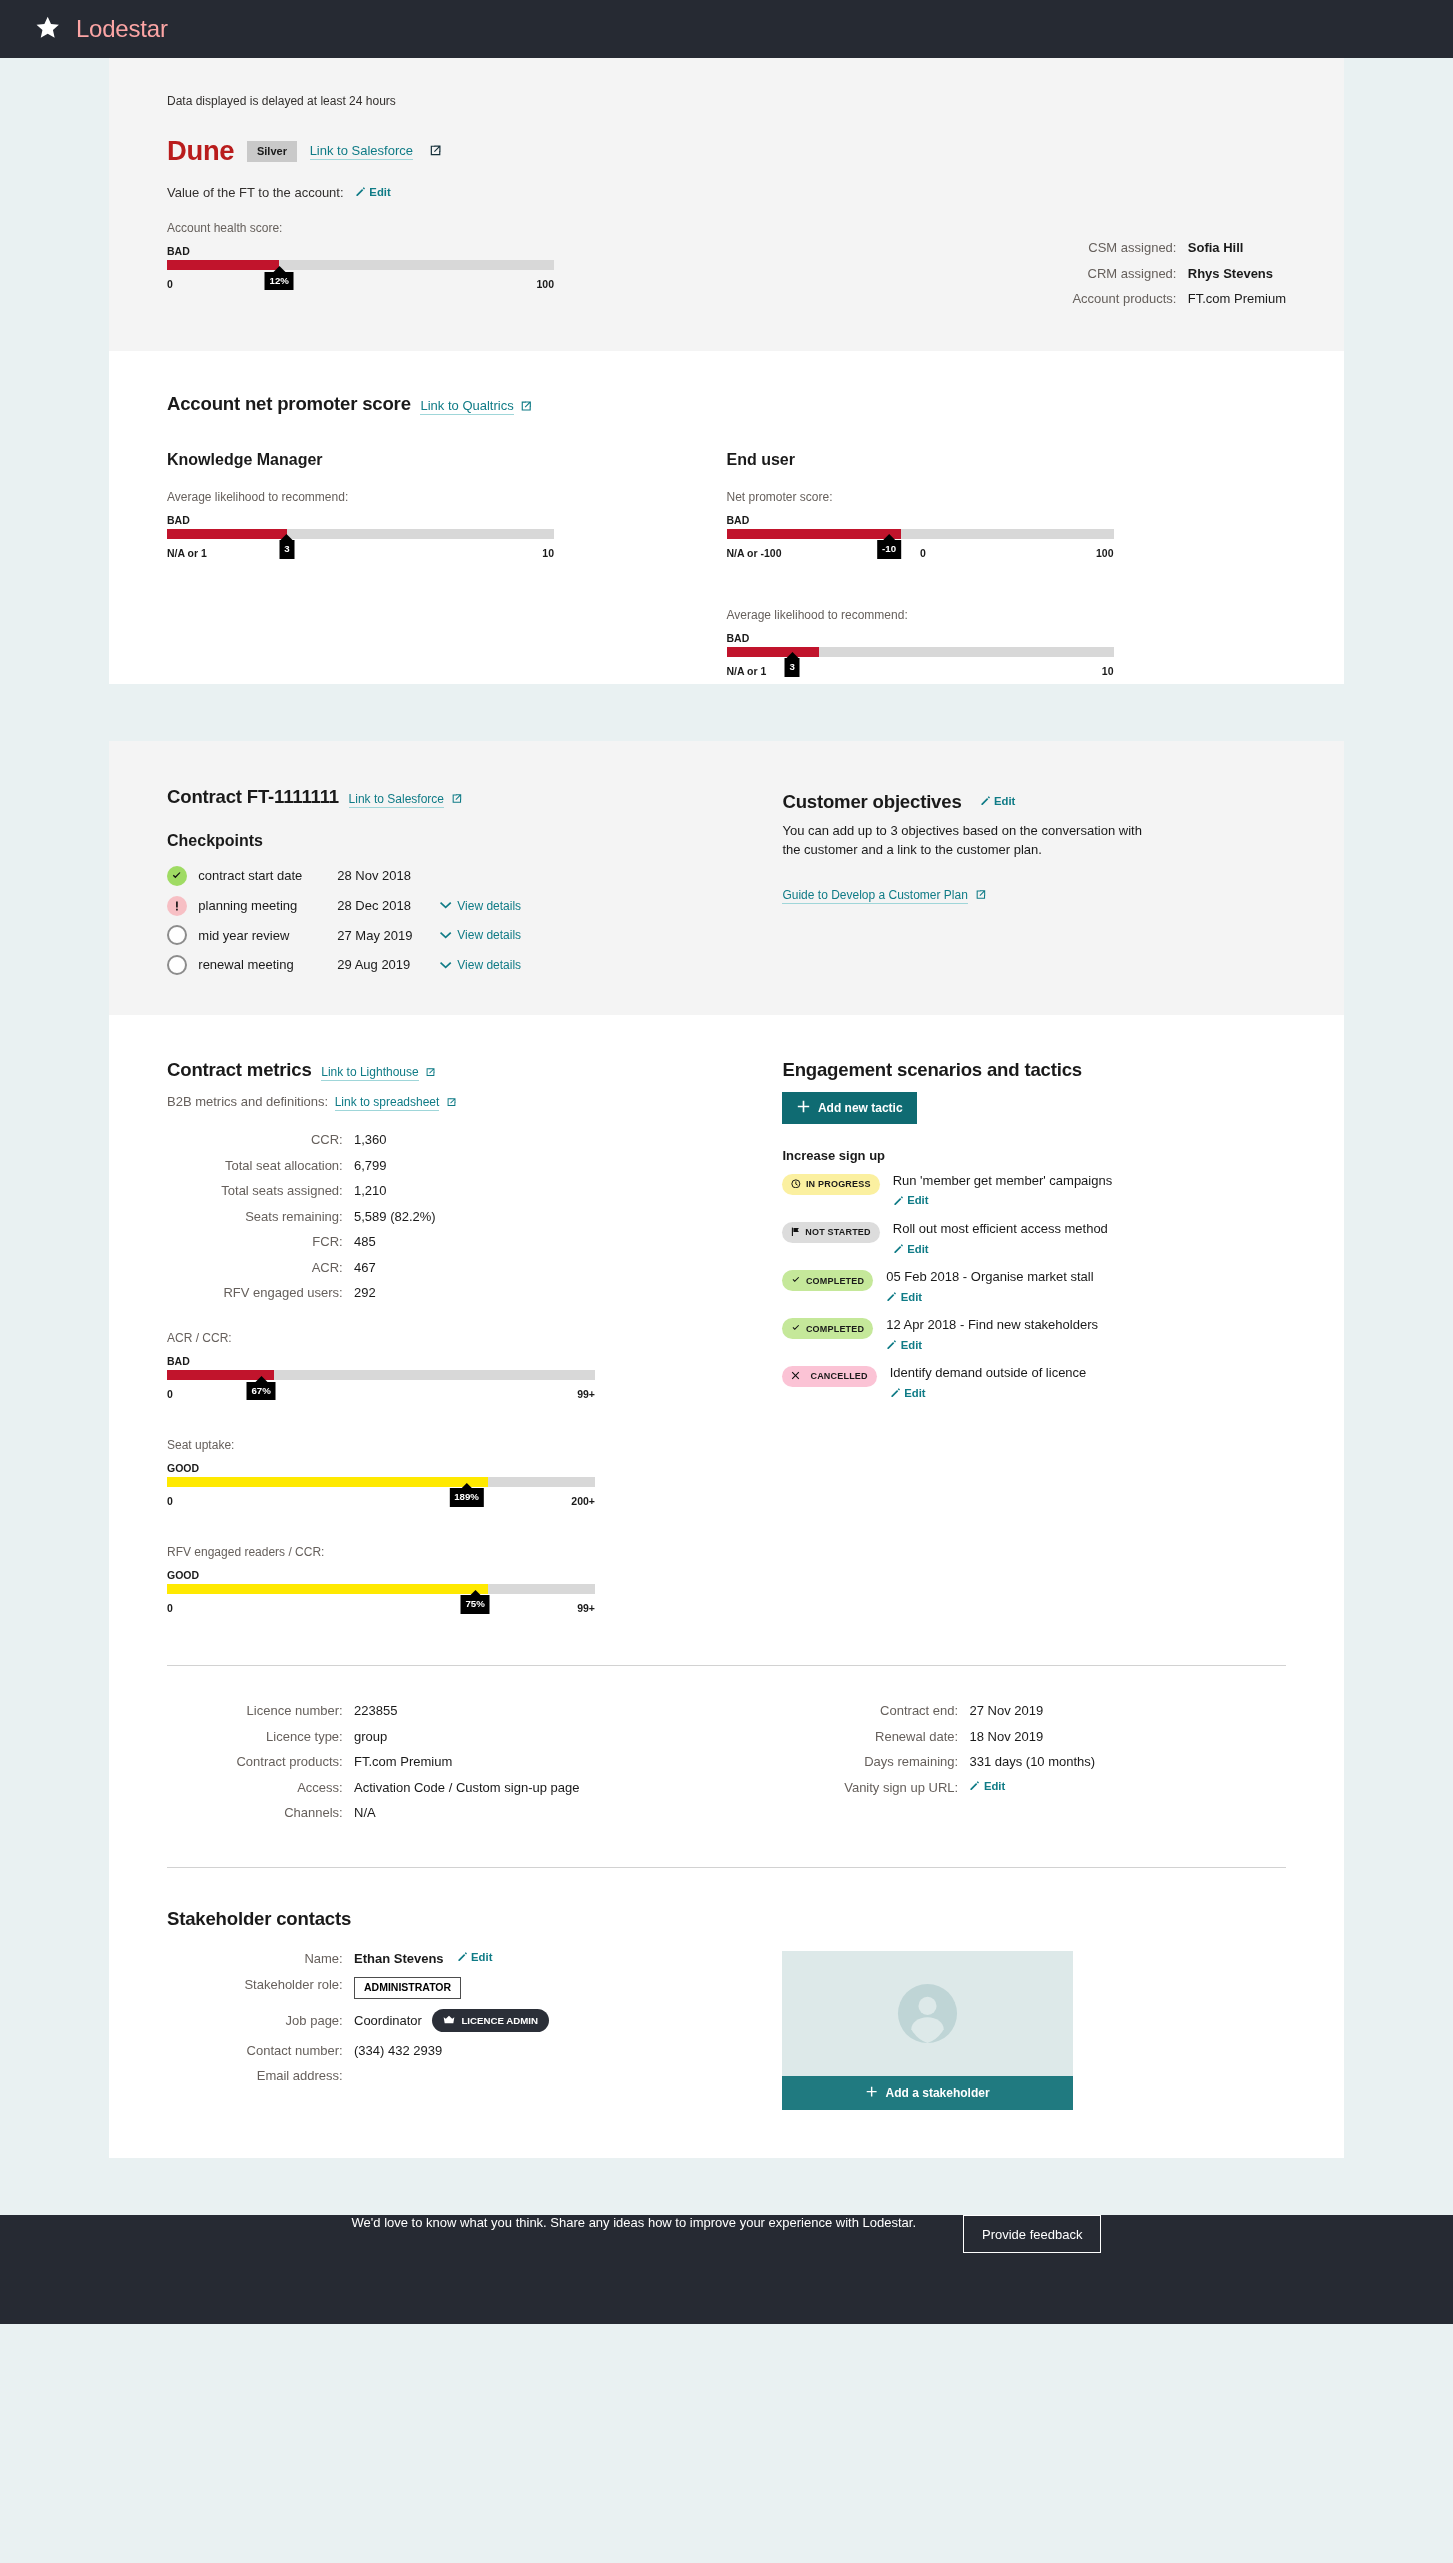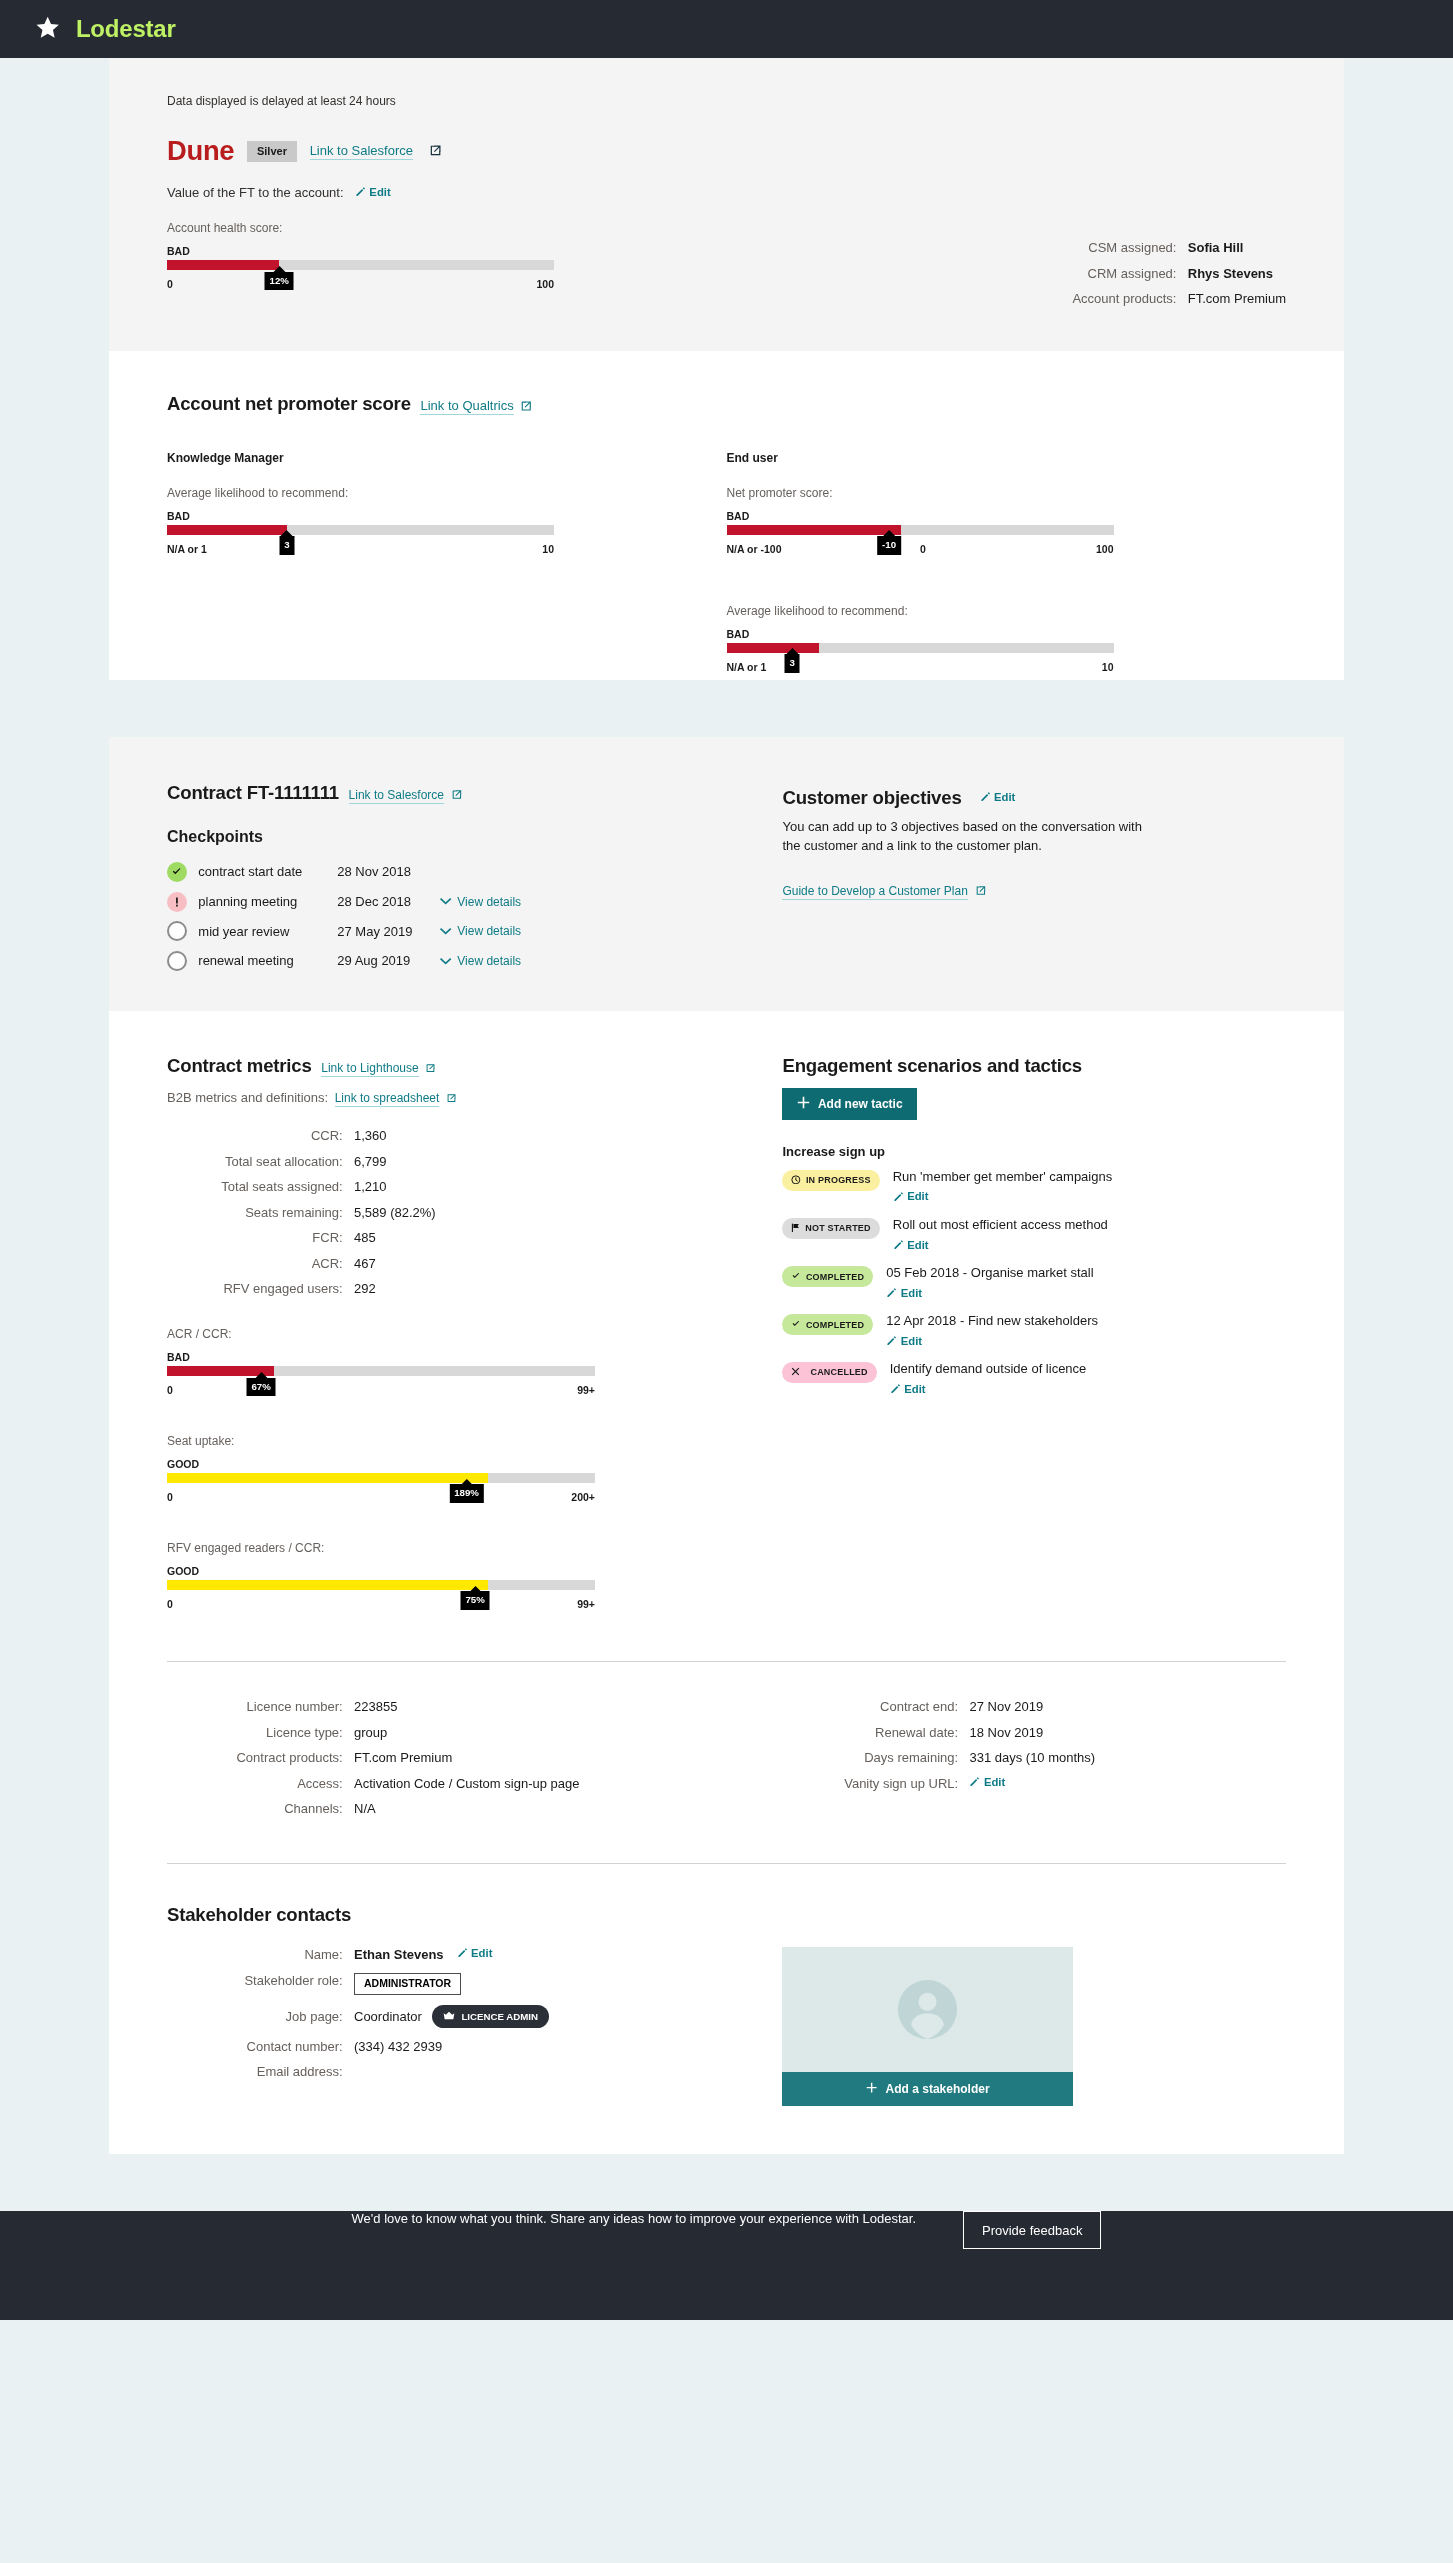--- a/index.html
+++ b/index.html
@@ -10,36 +10,36 @@
     -webkit-font-smoothing: antialiased;
   }
   .page { width: 1453px; min-height: 2563px; position: relative; background: #e9f1f2; }
 
   
   .topbar {
     height: 58px; background: #262a33; display: flex; align-items: center;
     padding-left: 34px; gap: 14.5px;
   }
   .topbar .star { width: 27.4px; height: 27.4px; display:block; }
-  .topbar .brand { color:#bef264; font-size: 24px; font-weight: 700; letter-spacing: -0.2px; }
+  .topbar .brand { color:#fca5a5; font-size: 24px; font-weight: 400; letter-spacing: -0.2px; }
 
   
   .card { width: 1235px; margin: 0 auto; }
   .card-grey { background: #f4f4f4; }
   .card-white { background: #ffffff; }
   .gap { height: 57px; }
 
   .inner { padding: 0 58px; }
 
   
   .note { font-size: 12px; color: #33302e; padding-top: 36px; }
   .h-title { font-size: 27.4px; font-weight: 700; color:#b91c1c; letter-spacing:-0.3px; }
   .h2 { font-size: 18.6px; font-weight: 700; color:#1a1a1a; letter-spacing:-0.2px;}
   .h3 { font-size: 16px; font-weight: 700; color:#1a1a1a; }
-  .h4 { font-size: 12px; font-weight: 700; color:#1a1a1a; }
+  .h4 { font-size: 16px; font-weight: 700; color:#1a1a1a; }
 
   .link {
     color:#0f7b86; text-decoration: none; border-bottom: 1.6px solid #9fd6d9;
     font-size: 13px; padding-bottom:0.8px;
   }
   .link.sm { font-size: 12px; }
   .ext { display:inline-block; vertical-align: -0.8px; margin-left: 4px; }
 
   .editlink { color:#0f7b86; font-size: 11.3px; font-weight:700; text-decoration:none; }
   .pencil { display:inline-block; vertical-align:-1.6px; margin-right:3.2px; }

